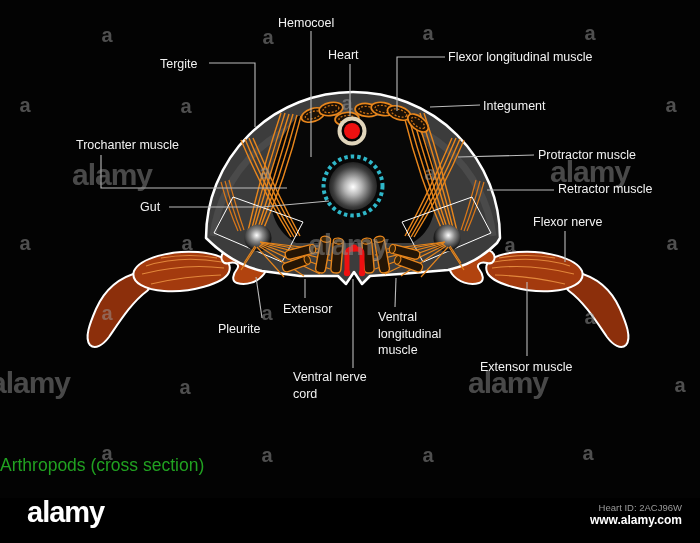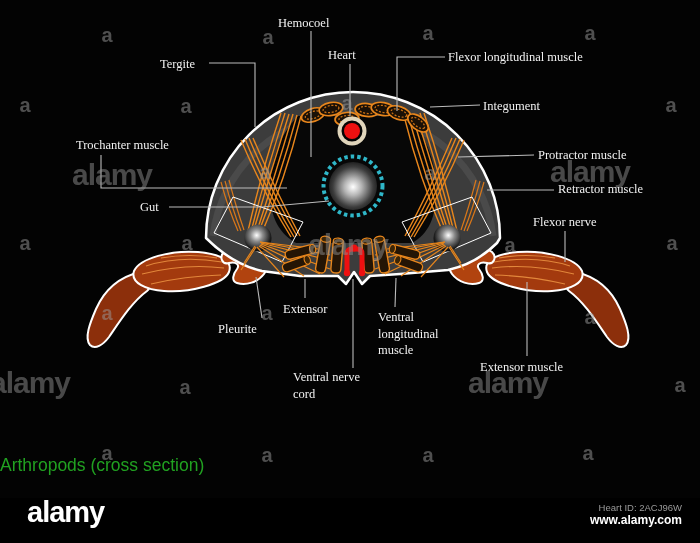--- a/index.html
+++ b/index.html
@@ -1,20 +1,20 @@
 <!DOCTYPE html>
 <html style="--title-green: #21a121; --heart-red: #ee1010; --heart-ring-cream: #e0d5bb; --gut-ring-cyan: #2fb7c9; --muscle-orange: #e8861c; --leg-rust: #a33a0e; --body-gray: #3c3c3c; --outline-white: #ffffff; --leader-gray: #bcbcbc;"><head>
 <meta charset="utf-8">
 <style>
   html,body{margin:0;padding:0;background:#000;}
   #stage{position:relative;width:700px;height:543px;background:#030303;overflow:hidden;
          font-family:"Liberation Sans",sans-serif;}
   svg{position:absolute;left:0;top:0;}
   .label{position:absolute;color:#f2f2f2;font-size:12.5px;line-height:1.32;
-         white-space:pre-line;z-index:30;font-family:Liberation Serif, serif;}
+         white-space:pre-line;z-index:30;}
   .wm{position:absolute;transform:translate(-50%,-50%);color:#9a9a9a;opacity:.5;
       font-weight:bold;font-size:20px;z-index:25;pointer-events:none;}
   .wmw{position:absolute;transform:translate(-50%,-50%);color:#8f8f8f;opacity:.5;
       font-weight:bold;font-size:30px;letter-spacing:-1px;z-index:25;pointer-events:none;}
   #title{position:absolute;left:0;top:455px;width:700px;text-align:left;
          color:var(--title-green,#21a121);font-size:17.5px;z-index:30;}
   #footer{position:absolute;left:0;top:498px;width:700px;height:45px;background:#000;z-index:40;}
   #footer-logo{position:absolute;left:27px;top:-2px;color:#fff;font-weight:bold;
          font-size:29px;letter-spacing:-1px;}
   #footer-id{position:absolute;right:18px;top:4px;color:#9a9a9a;font-size:9.5px;text-align:right;}

